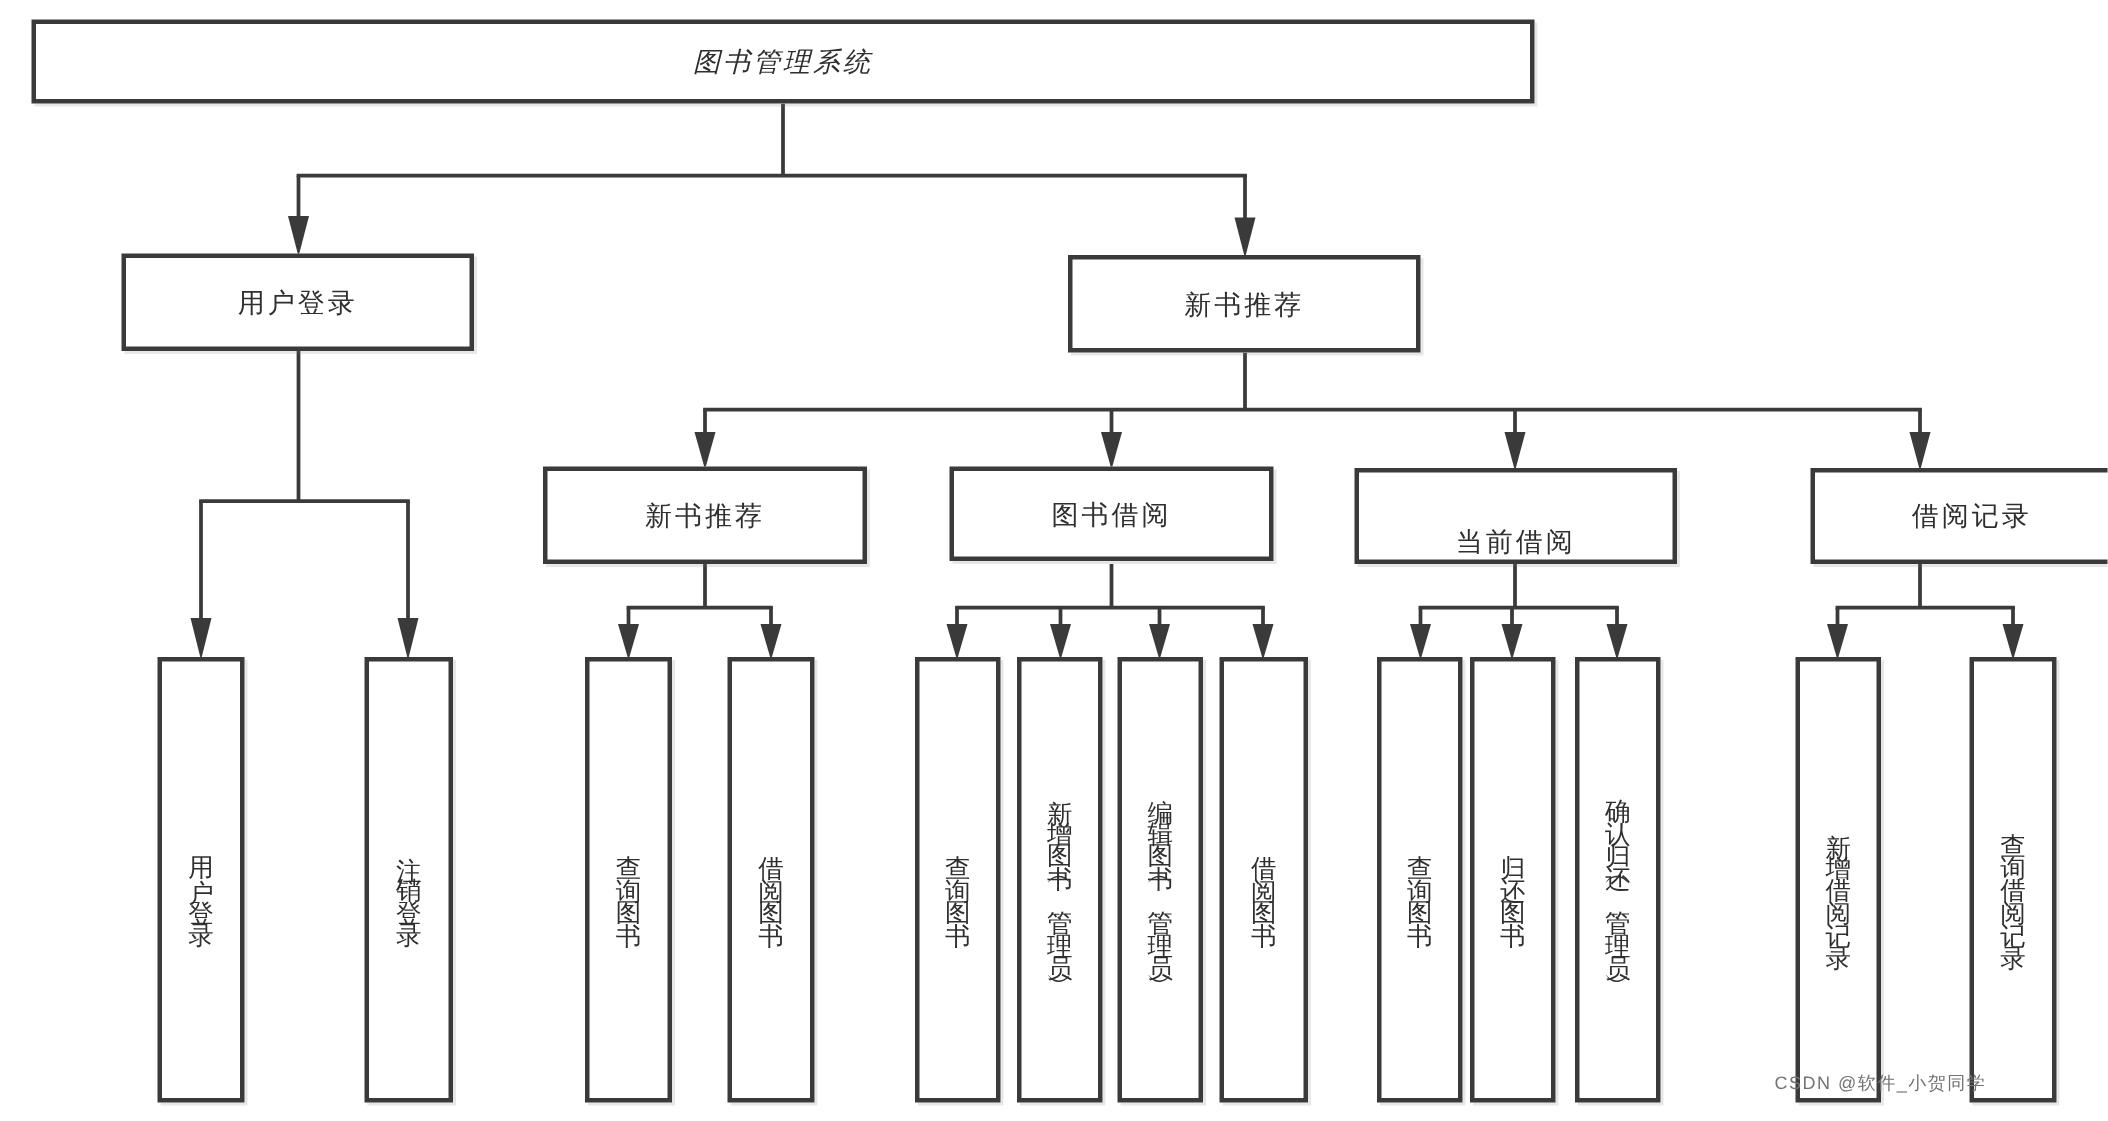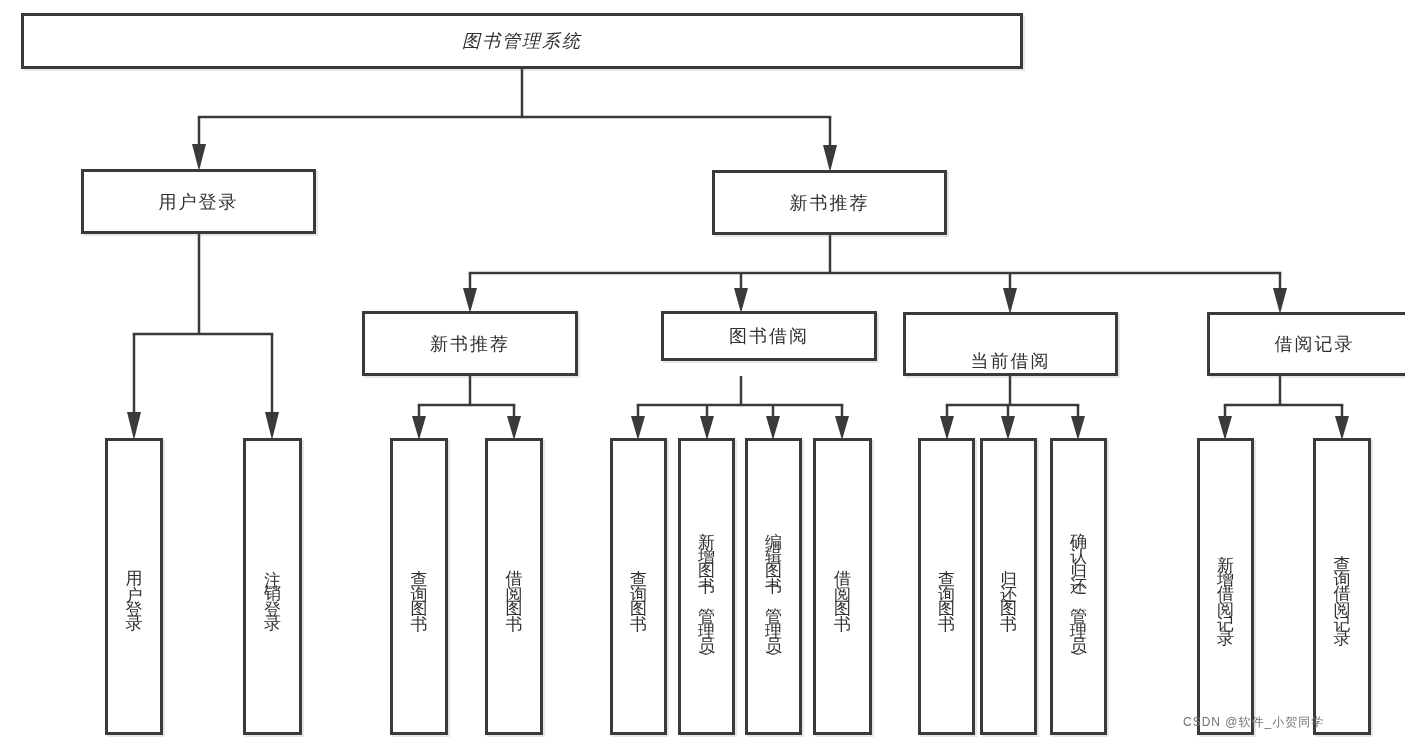--- a/index.html
+++ b/index.html
@@ -136,21 +136,21 @@
   <div class="node h" style="left:81px; top:169px; width:235px; height:65px;">
     <span class="label">用户登录</span>
   </div>
   <div class="node h" style="left:712px; top:170px; width:235px; height:65px;">
     <span class="label">新书推荐</span>
   </div>
 
   <div class="node h" style="left:362px; top:311px; width:216px; height:65px;">
     <span class="label">新书推荐</span>
   </div>
-  <div class="node h" style="left:633px; top:311px; width:216px; height:50px;margin-left:28px;">
+  <div class="node h" style="left:633px; top:311px; width:216px; height:63px;">
     <span class="label">图书借阅</span>
   </div>
   <div class="node h" style="left:903px; top:312px; width:215px; height:64px;align-items:flex-end;">
     <span class="label">当前借阅</span>
   </div>
   <div class="node h" style="left:1173px; top:312px; width:215px; height:64px;margin-left:34px;">
     <span class="label">借阅记录</span>
   </div>
 
   <div class="node v" style="left:105px; top:438px; width:58px; height:297px;">

